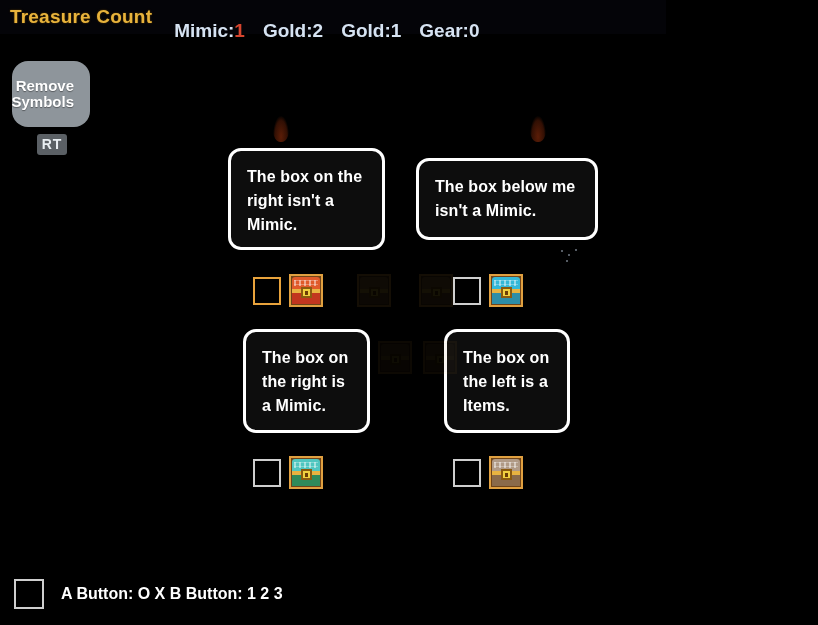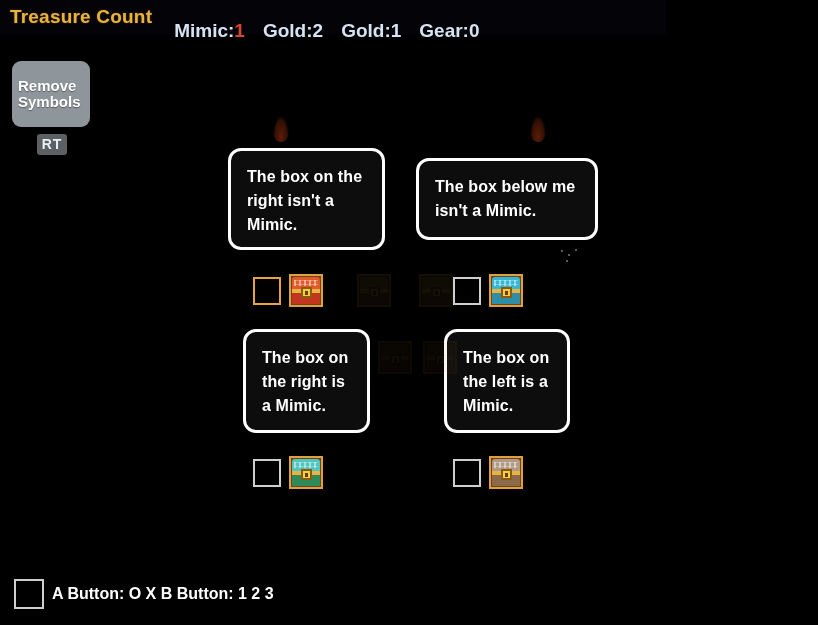--- a/index.html
+++ b/index.html
@@ -59,31 +59,31 @@
     position: absolute;
     left: 12px;
     top: 61px;
     width: 80px;
     text-align: center;
   }
   #remove-symbols-btn {
     width: 78px;
     height: 66px;
     background: #8e959b;
-    border-radius: 9px;
+    border-radius: 16px;
     color: #ffffff;
     font-size: 15px;
     font-weight: bold;
     line-height: 1.1;
     display: flex;
     flex-direction: column;
-    align-items: flex-start;
+    align-items: flex-end;
     justify-content: center;
     box-sizing: border-box;
-    padding: 6px;
+    padding: 16px;
     text-shadow: 0 1px 1px rgba(0,0,0,.4);
   }
   .hint-badge {
     display: inline-block;
     margin-top: 7px;
     background: #5b6065;
     color: #e9eef2;
     font-size: 14px;
     font-weight: bold;
     letter-spacing: 1px;
@@ -233,21 +233,21 @@
     bottom: 0;
     width: 818px;
     height: 60px;
   }
   #bottom-left {
     position: absolute;
     left: 14px;
     bottom: 16px;
     display: flex;
     align-items: center;
-    gap: 8px;
+    gap: 17px;
   }
   #bottom-left .checkbox { width: 30px; height: 30px; }
   #bottom-left .label {
     color: #ffffff;
     font-size: 16px;
     font-weight: bold;
     white-space: nowrap;
   }
 
   
@@ -299,21 +299,21 @@
   <div class="speck" style="left:575px; top:249px;"></div>
   <div class="speck" style="left:566px; top:260px;"></div>
   <div class="speck" style="left:346px; top:240px; opacity:.25;"></div>
 
   <div class="bubble" style="left:228px; top:148px; width:157px; height:102px;">The box on the right isn't a Mimic.</div>
 
   <div class="bubble" style="left:243px; top:329px; width:127px; height:104px;">The box on the right is a Mimic.</div>
 
   <div class="bubble" style="left:416px; top:158px; width:182px; height:82px;">The box below me isn't a Mimic.</div>
 
-  <div class="bubble" style="left:444px; top:329px; width:126px; height:104px;">The box on the left is a Mimic.</div>
+  <div class="bubble" style="left:444px; top:329px; width:126px; height:104px;">The box on the left is a Items.</div>
 
   <div class="chest-unit" style="left:253px; top:274px;">
     <div class="checkbox sel"></div>
     <div class="chest">
       <span class="frame"></span>
       <span class="lid" style="background:#e05a2a;">
         <span class="scribble"></span>
       </span>
       <span class="band"></span>
       <span class="body" style="background:#c2361f;"></span>

